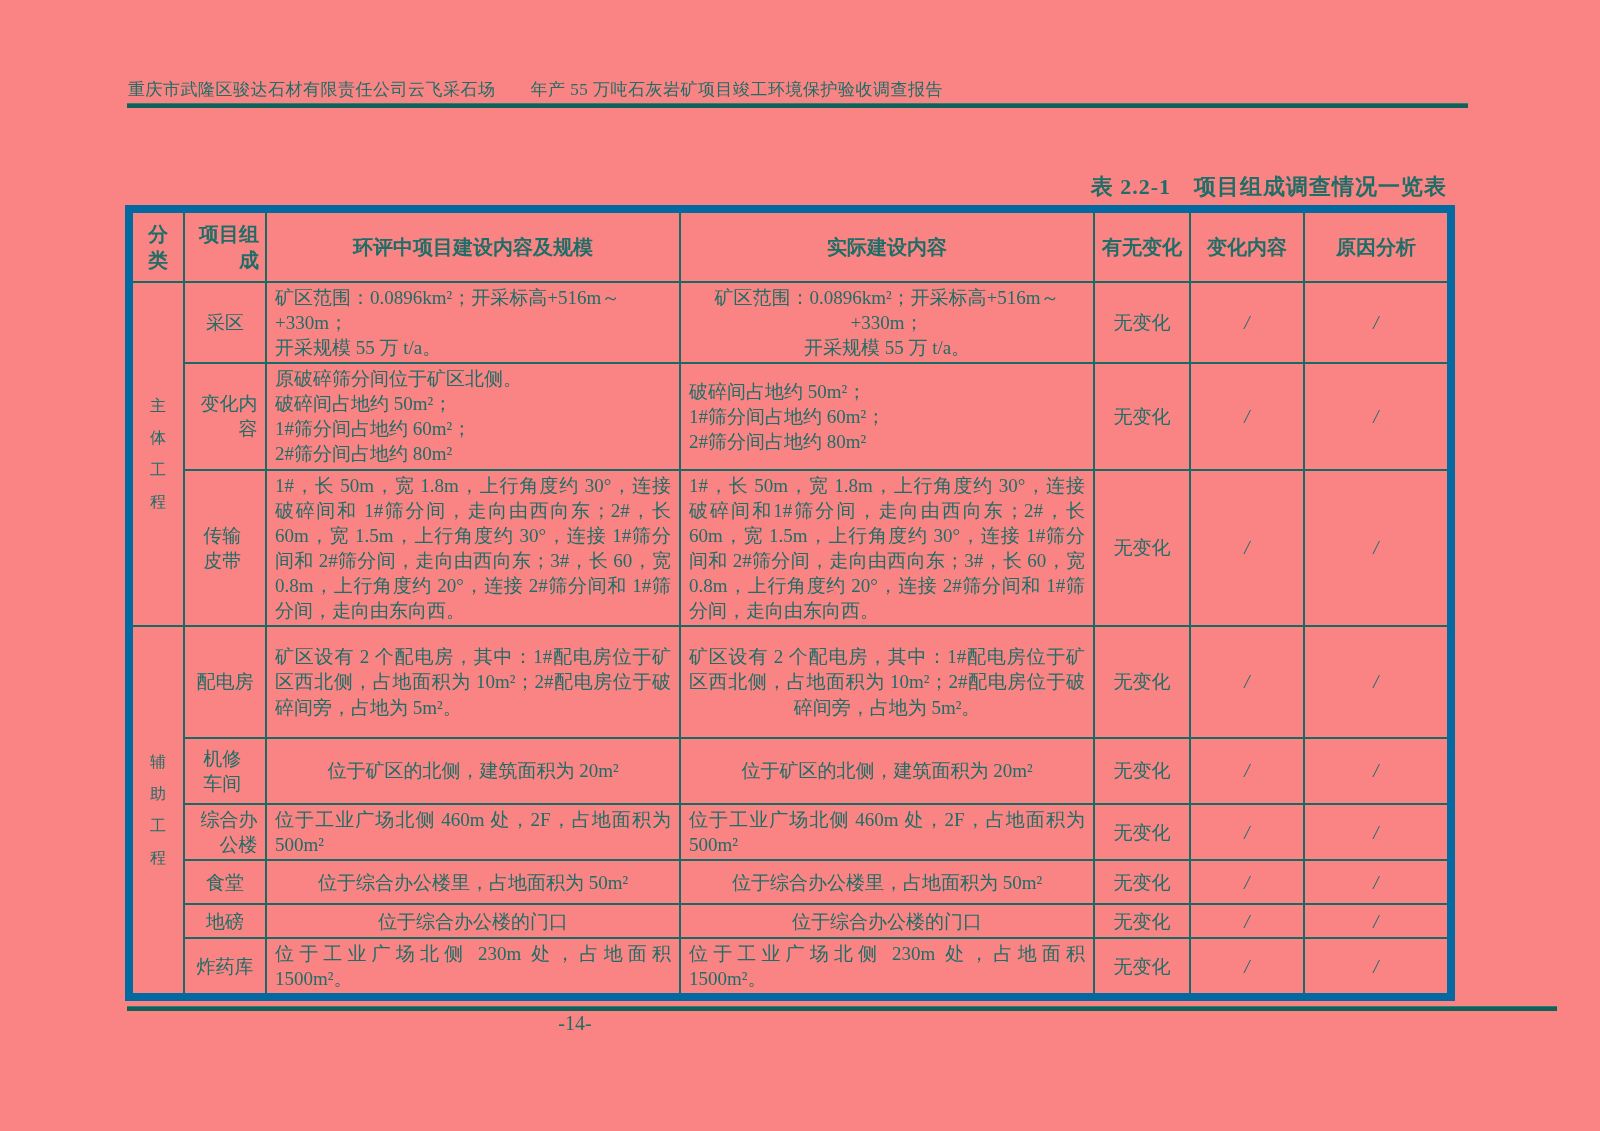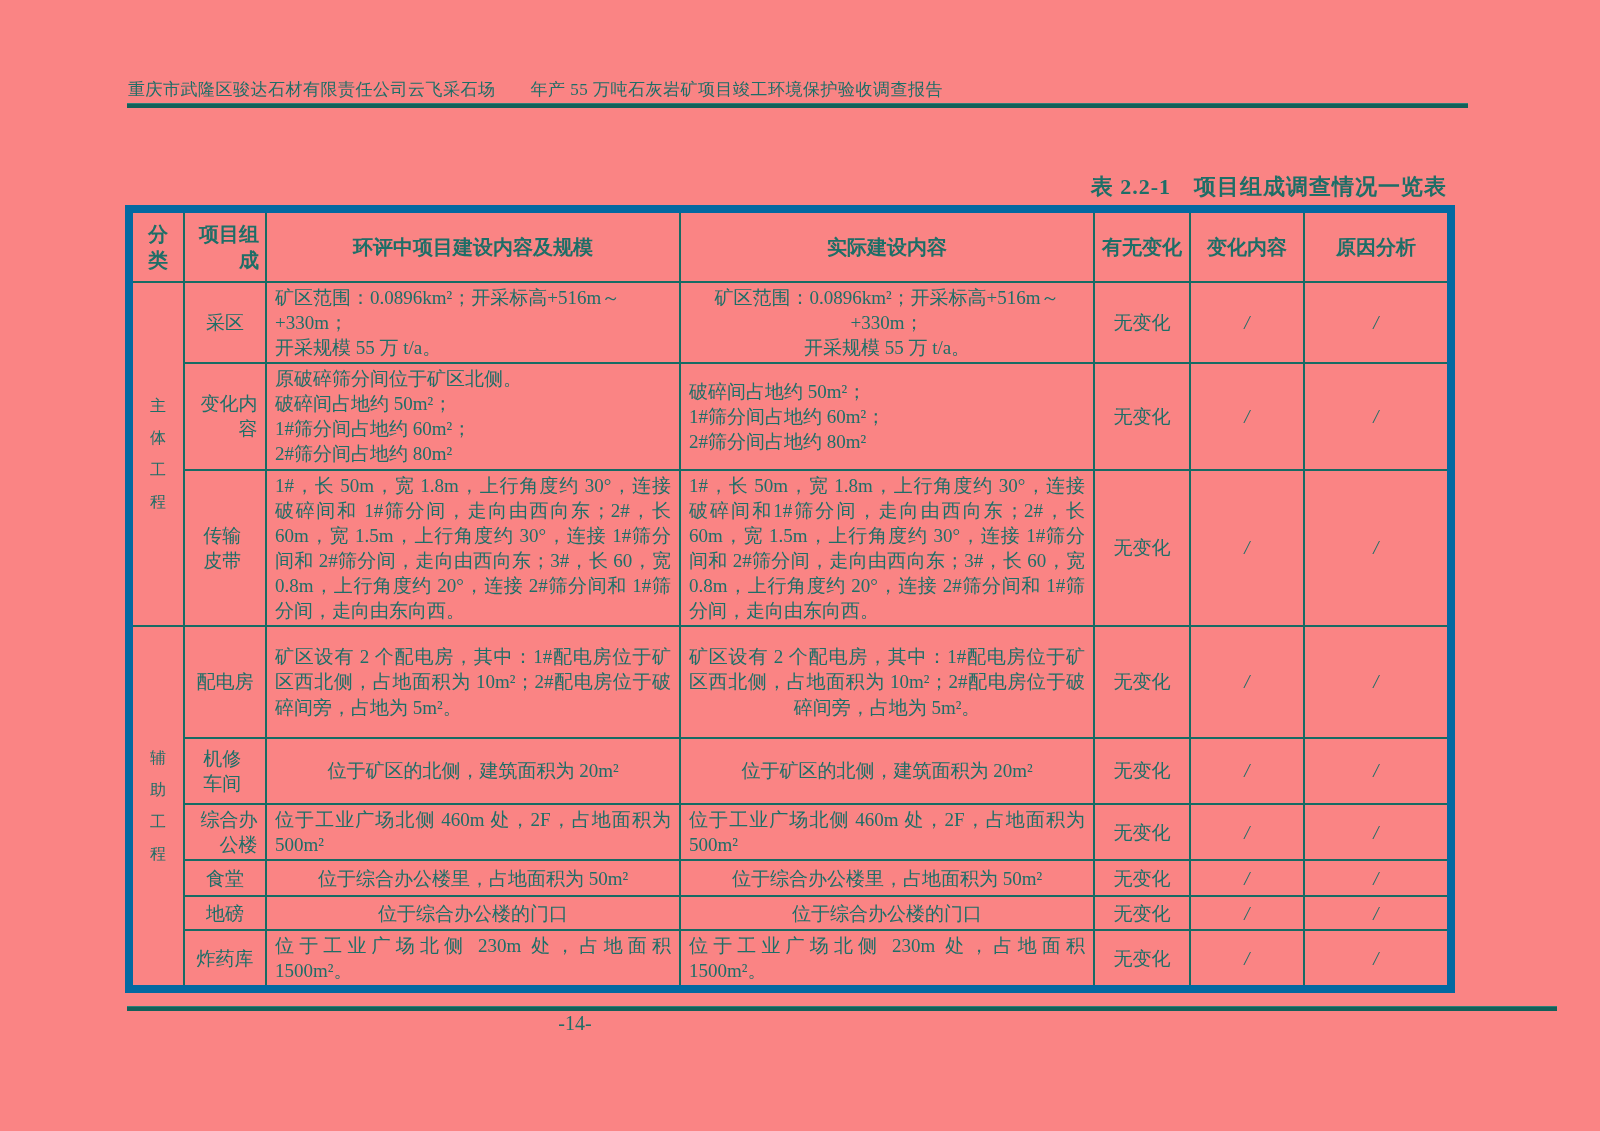--- a/index.html
+++ b/index.html
@@ -159,21 +159,21 @@
     <td>
           <div class="w3">综合办公楼</div>
         </td>
     <td class="jl">位于工业广场北侧 460m 处，2F，占地面积为 500m²</td>
     <td class="jl">位于工业广场北侧 460m 处，2F，占地面积为 500m²</td>
     <td class="cc">无变化</td>
     <td class="slash">/</td>
     <td class="slash">/</td>
   </tr>
 
-  <tr style="height:36px">
+  <tr style="height:44px">
     <td class="cc">食堂</td>
     <td class="cc">位于综合办公楼里，占地面积为 50m²</td>
     <td class="cc">位于综合办公楼里，占地面积为 50m²</td>
     <td class="cc">无变化</td>
     <td class="slash">/</td>
     <td class="slash">/</td>
   </tr>
 
   <tr style="height:34px">
     <td class="cc">地磅</td>

